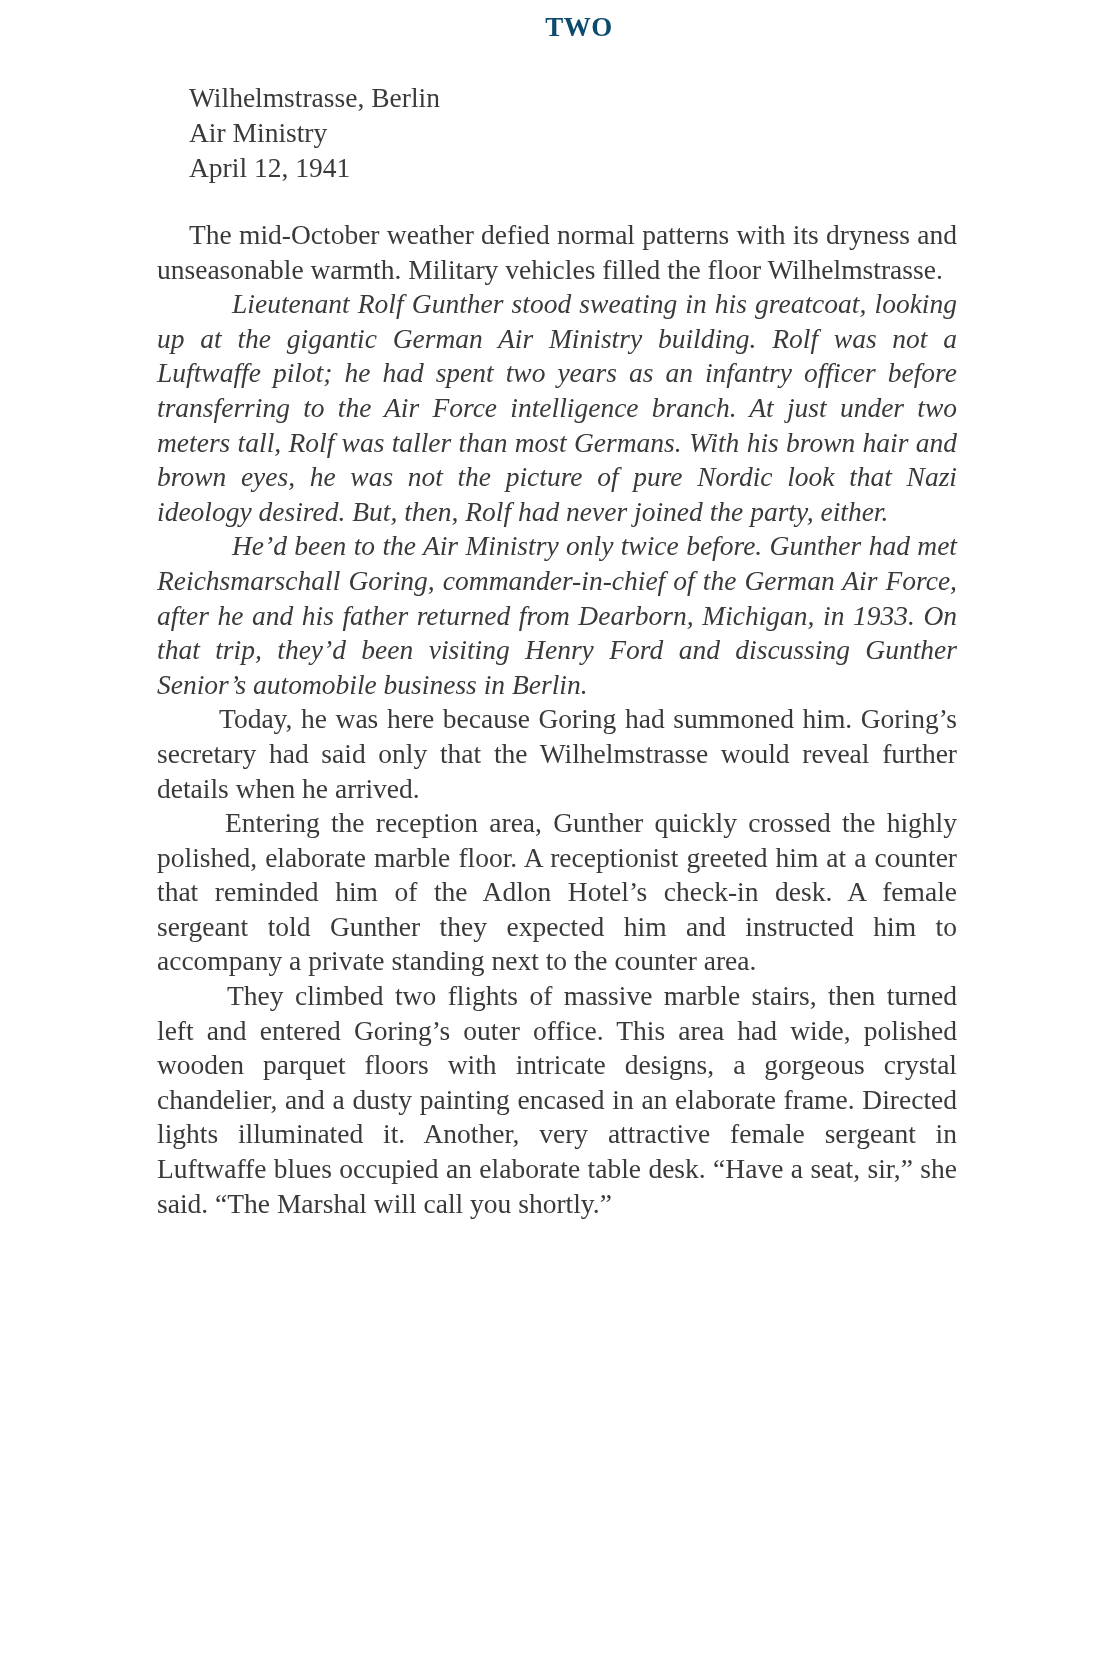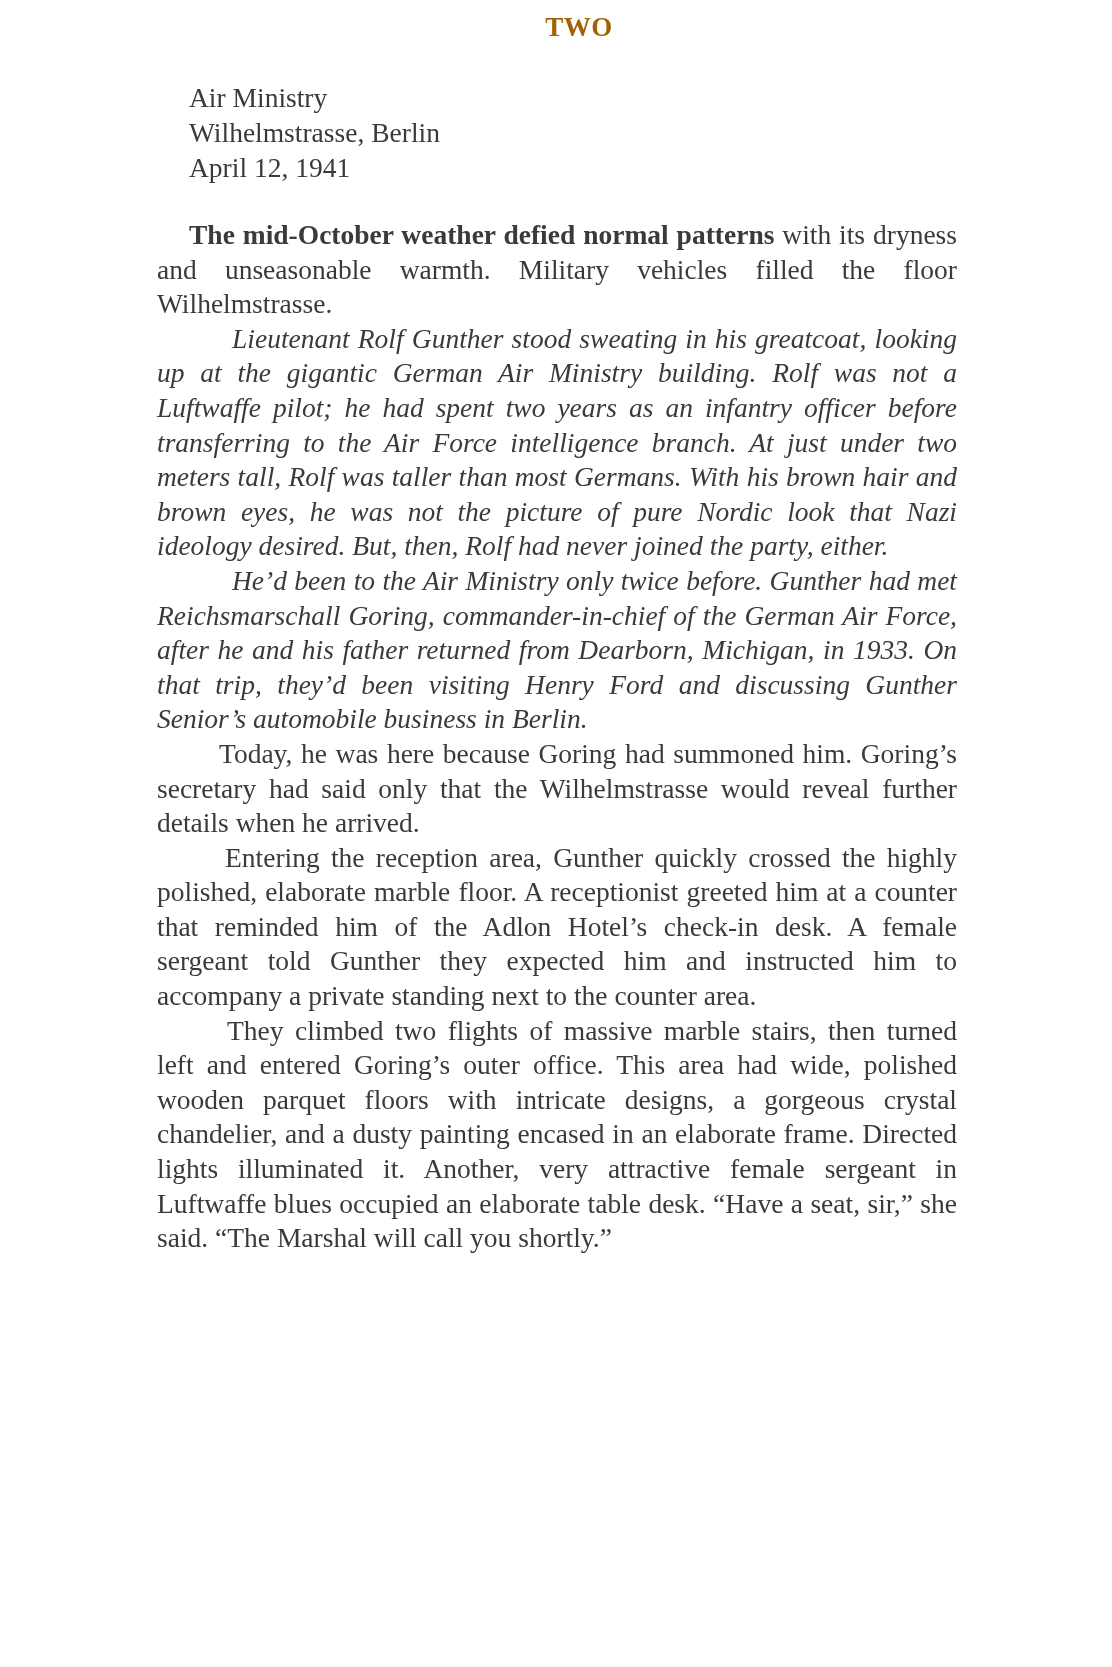--- a/index.html
+++ b/index.html
@@ -22,21 +22,21 @@
       width: 800px;
     }
     .chapter-title {
       position: absolute;
       left: 0;
       width: 844px;
       top: 12px;
       text-align: center;
       font-weight: bold;
       font-size: 27px;
-      color: #a16207;
+      color: #0c4a6e;
       letter-spacing: 0.5px;
     }
     .dateline {
       position: absolute;
       left: 32px;
       top: 80px;
       font-size: 27.5px;
       line-height: 35px;
     }
     .dateline div { white-space: nowrap; }
@@ -47,36 +47,36 @@
       width: 800px;
       font-size: 27.5px;
       line-height: 34.6px;
       text-align: justify;
     }
     .body-text p {
       margin: 0;
       text-align: justify;
     }
     .p-first { text-indent: 32px; }
-    .p-first b { font-weight: bold; }
+    .p-first b { font-weight: normal; }
     .ind-75 { text-indent: 75px; font-style: italic; }
     .ind-62 { text-indent: 62px; }
     .ind-68 { text-indent: 68px; }
     .ind-70 { text-indent: 70px; }
     .ind-72 { text-indent: 72px; }
   </style>
 </head>
 <body>
 
 <div class="page">
   <div class="chapter-title">TWO</div>
 
   <div class="dateline">
+    <div>Wilhelmstrasse, Berlin</div>
     <div>Air Ministry</div>
-    <div>Wilhelmstrasse, Berlin</div>
     <div>April 12, 1941</div>
   </div>
 
   <div class="body-text">
     <p class="p-first"><b>The mid-October weather defied normal patterns</b><span> with its dryness and unseasonable warmth. Military vehicles filled the floor Wilhelmstrasse.</span></p>
     <p class="ind-75">Lieutenant Rolf Gunther stood sweating in his greatcoat, looking up at the gigantic German Air Ministry building. Rolf was not a Luftwaffe pilot; he had spent two years as an infantry officer before transferring to the Air Force intelligence branch. At just under two meters tall, Rolf was taller than most Germans. With his brown hair and brown eyes, he was not the picture of pure Nordic look that Nazi ideology desired. But, then, Rolf had never joined the party, either.</p>
     <p class="ind-75">He’d been to the Air Ministry only twice before. Gunther had met Reichsmarschall Goring, commander-in-chief of the German Air Force, after he and his father returned from Dearborn, Michigan, in 1933. On that trip, they’d been visiting Henry Ford and discussing Gunther Senior’s automobile business in Berlin.</p>
     <p class="ind-62">Today, he was here because Goring had summoned him. Goring’s secretary had said only that the Wilhelmstrasse would reveal further details when he arrived.</p>
     <p class="ind-68">Entering the reception area, Gunther quickly crossed the highly polished, elaborate marble floor. A receptionist greeted him at a counter that reminded him of the Adlon Hotel’s check-in desk. A female sergeant told Gunther they expected him and instructed him to accompany a private standing next to the counter area.</p>
     <p class="ind-70">They climbed two flights of massive marble stairs, then turned left and entered Goring’s outer office. This area had wide, polished wooden parquet floors with intricate designs, a gorgeous crystal chandelier, and a dusty painting encased in an elaborate frame. Directed lights illuminated it. Another, very attractive female sergeant in Luftwaffe blues occupied an elaborate table desk. “Have a seat, sir,” she said. “The Marshal will call you shortly.”</p>

